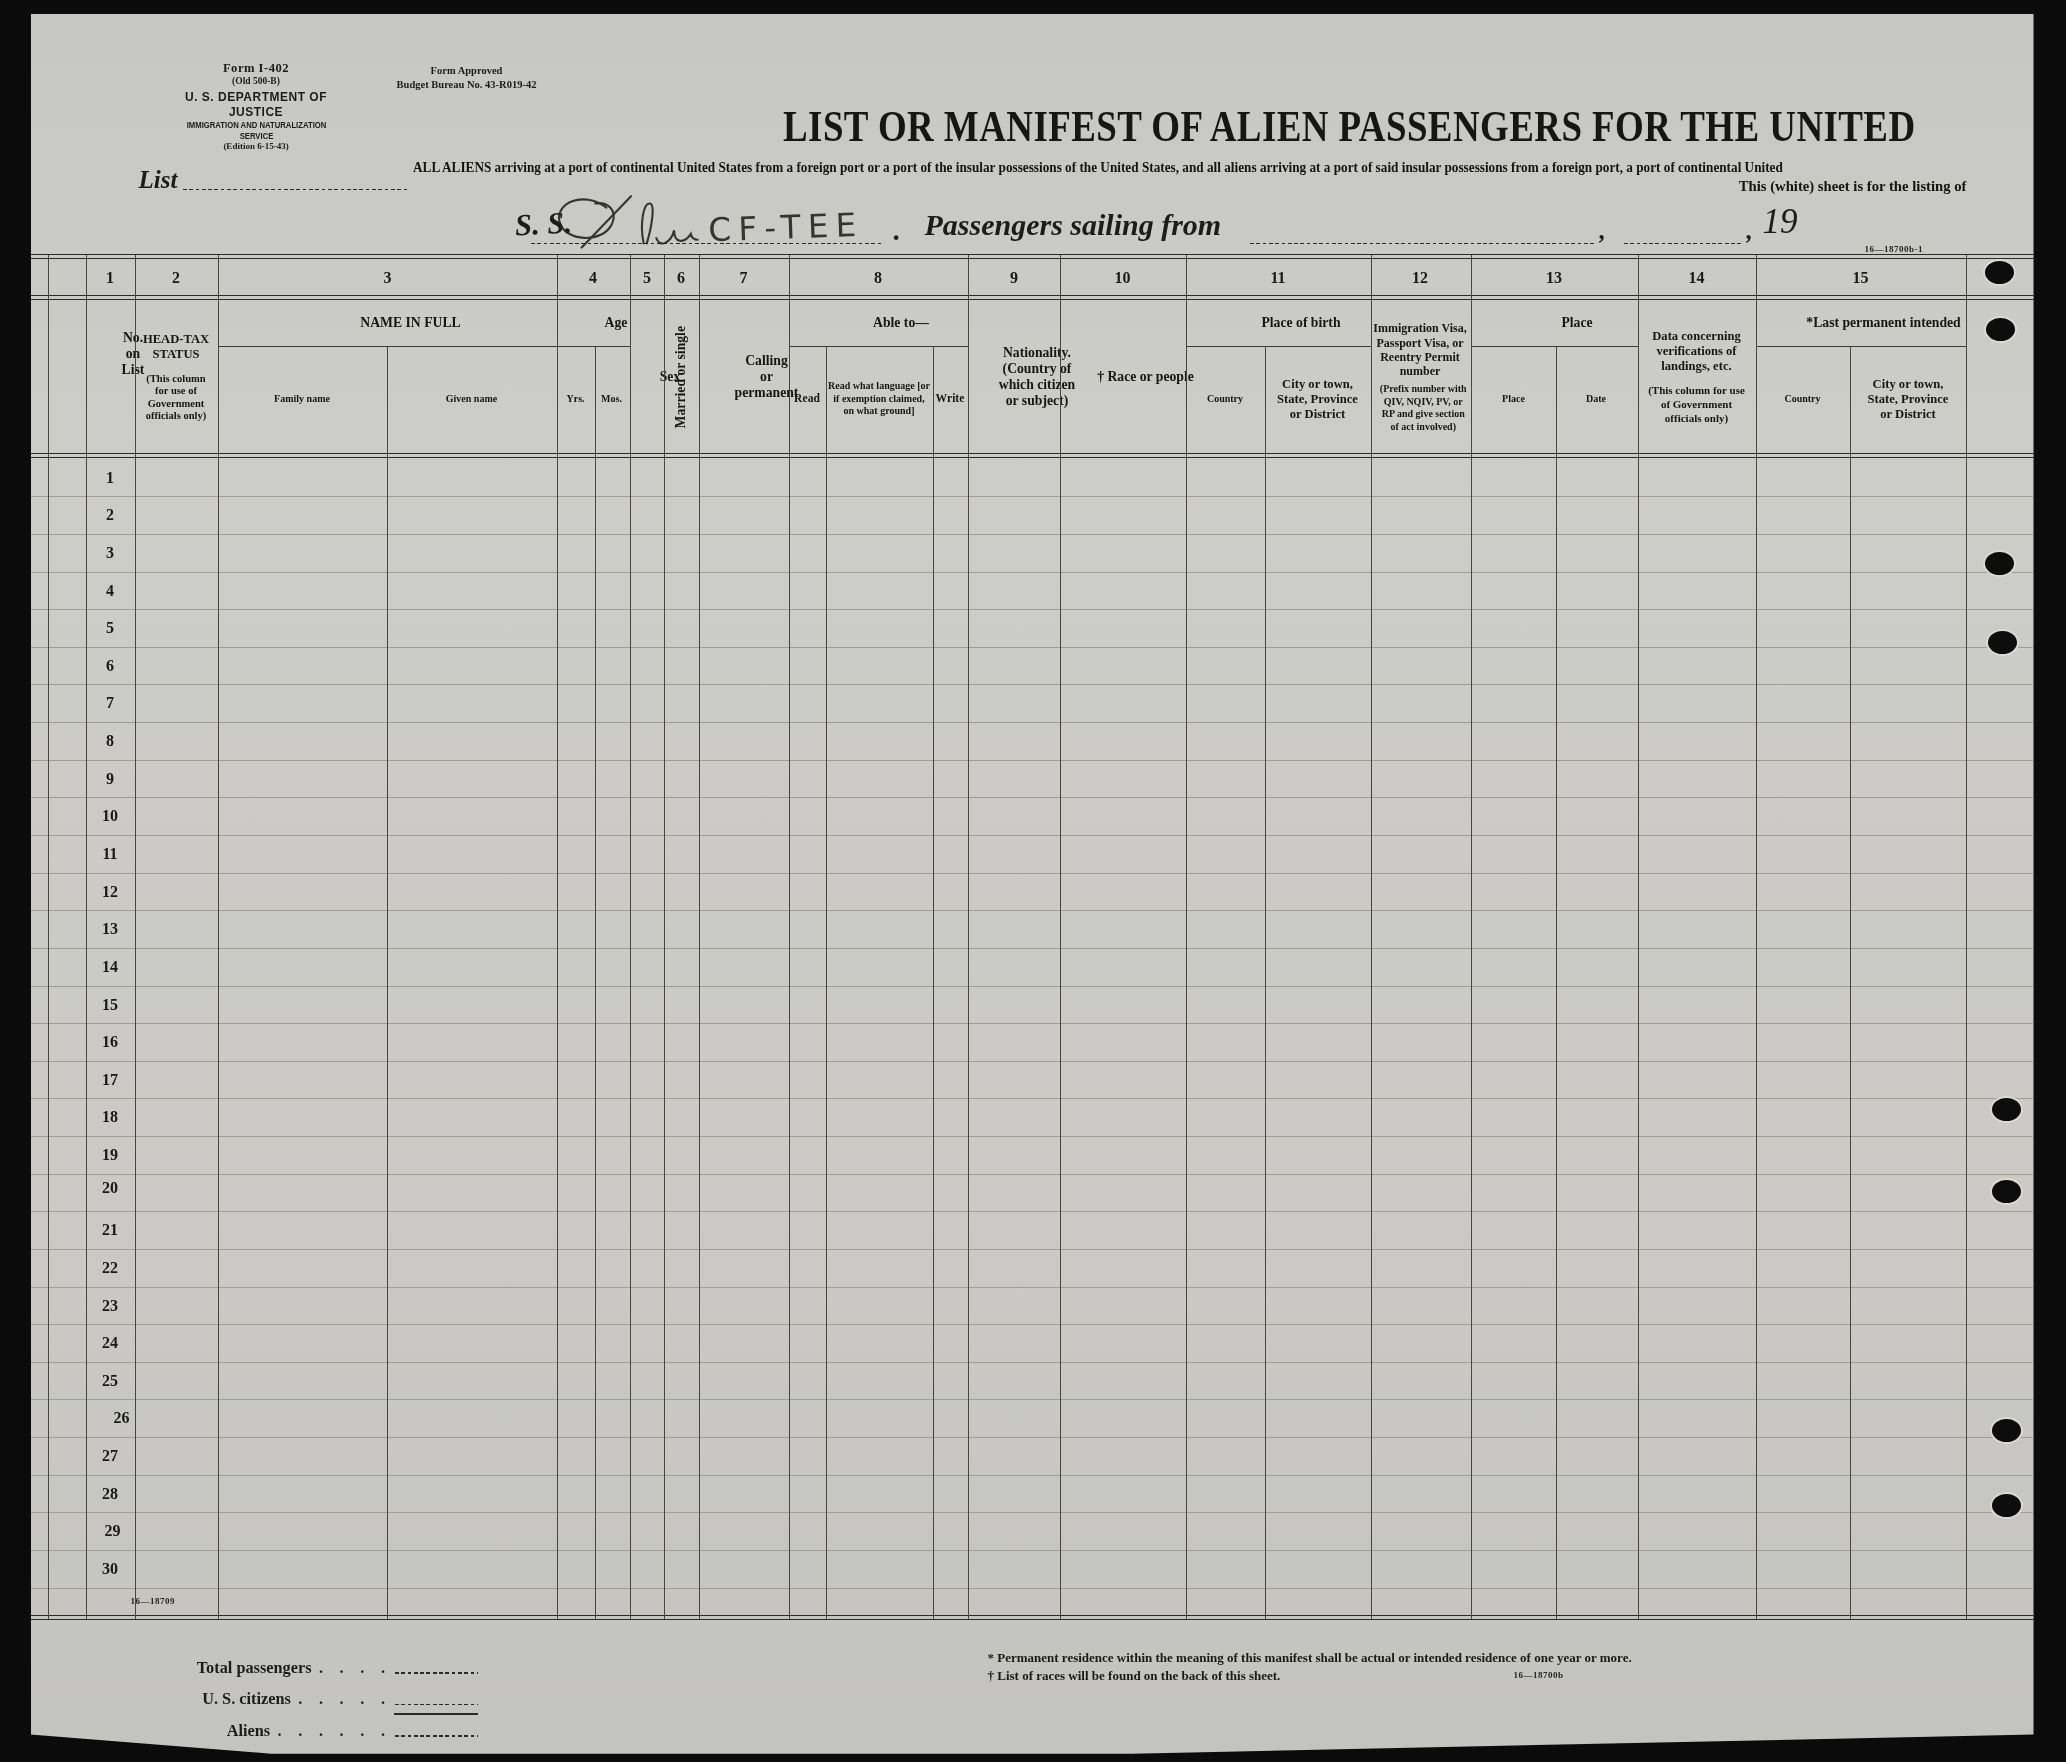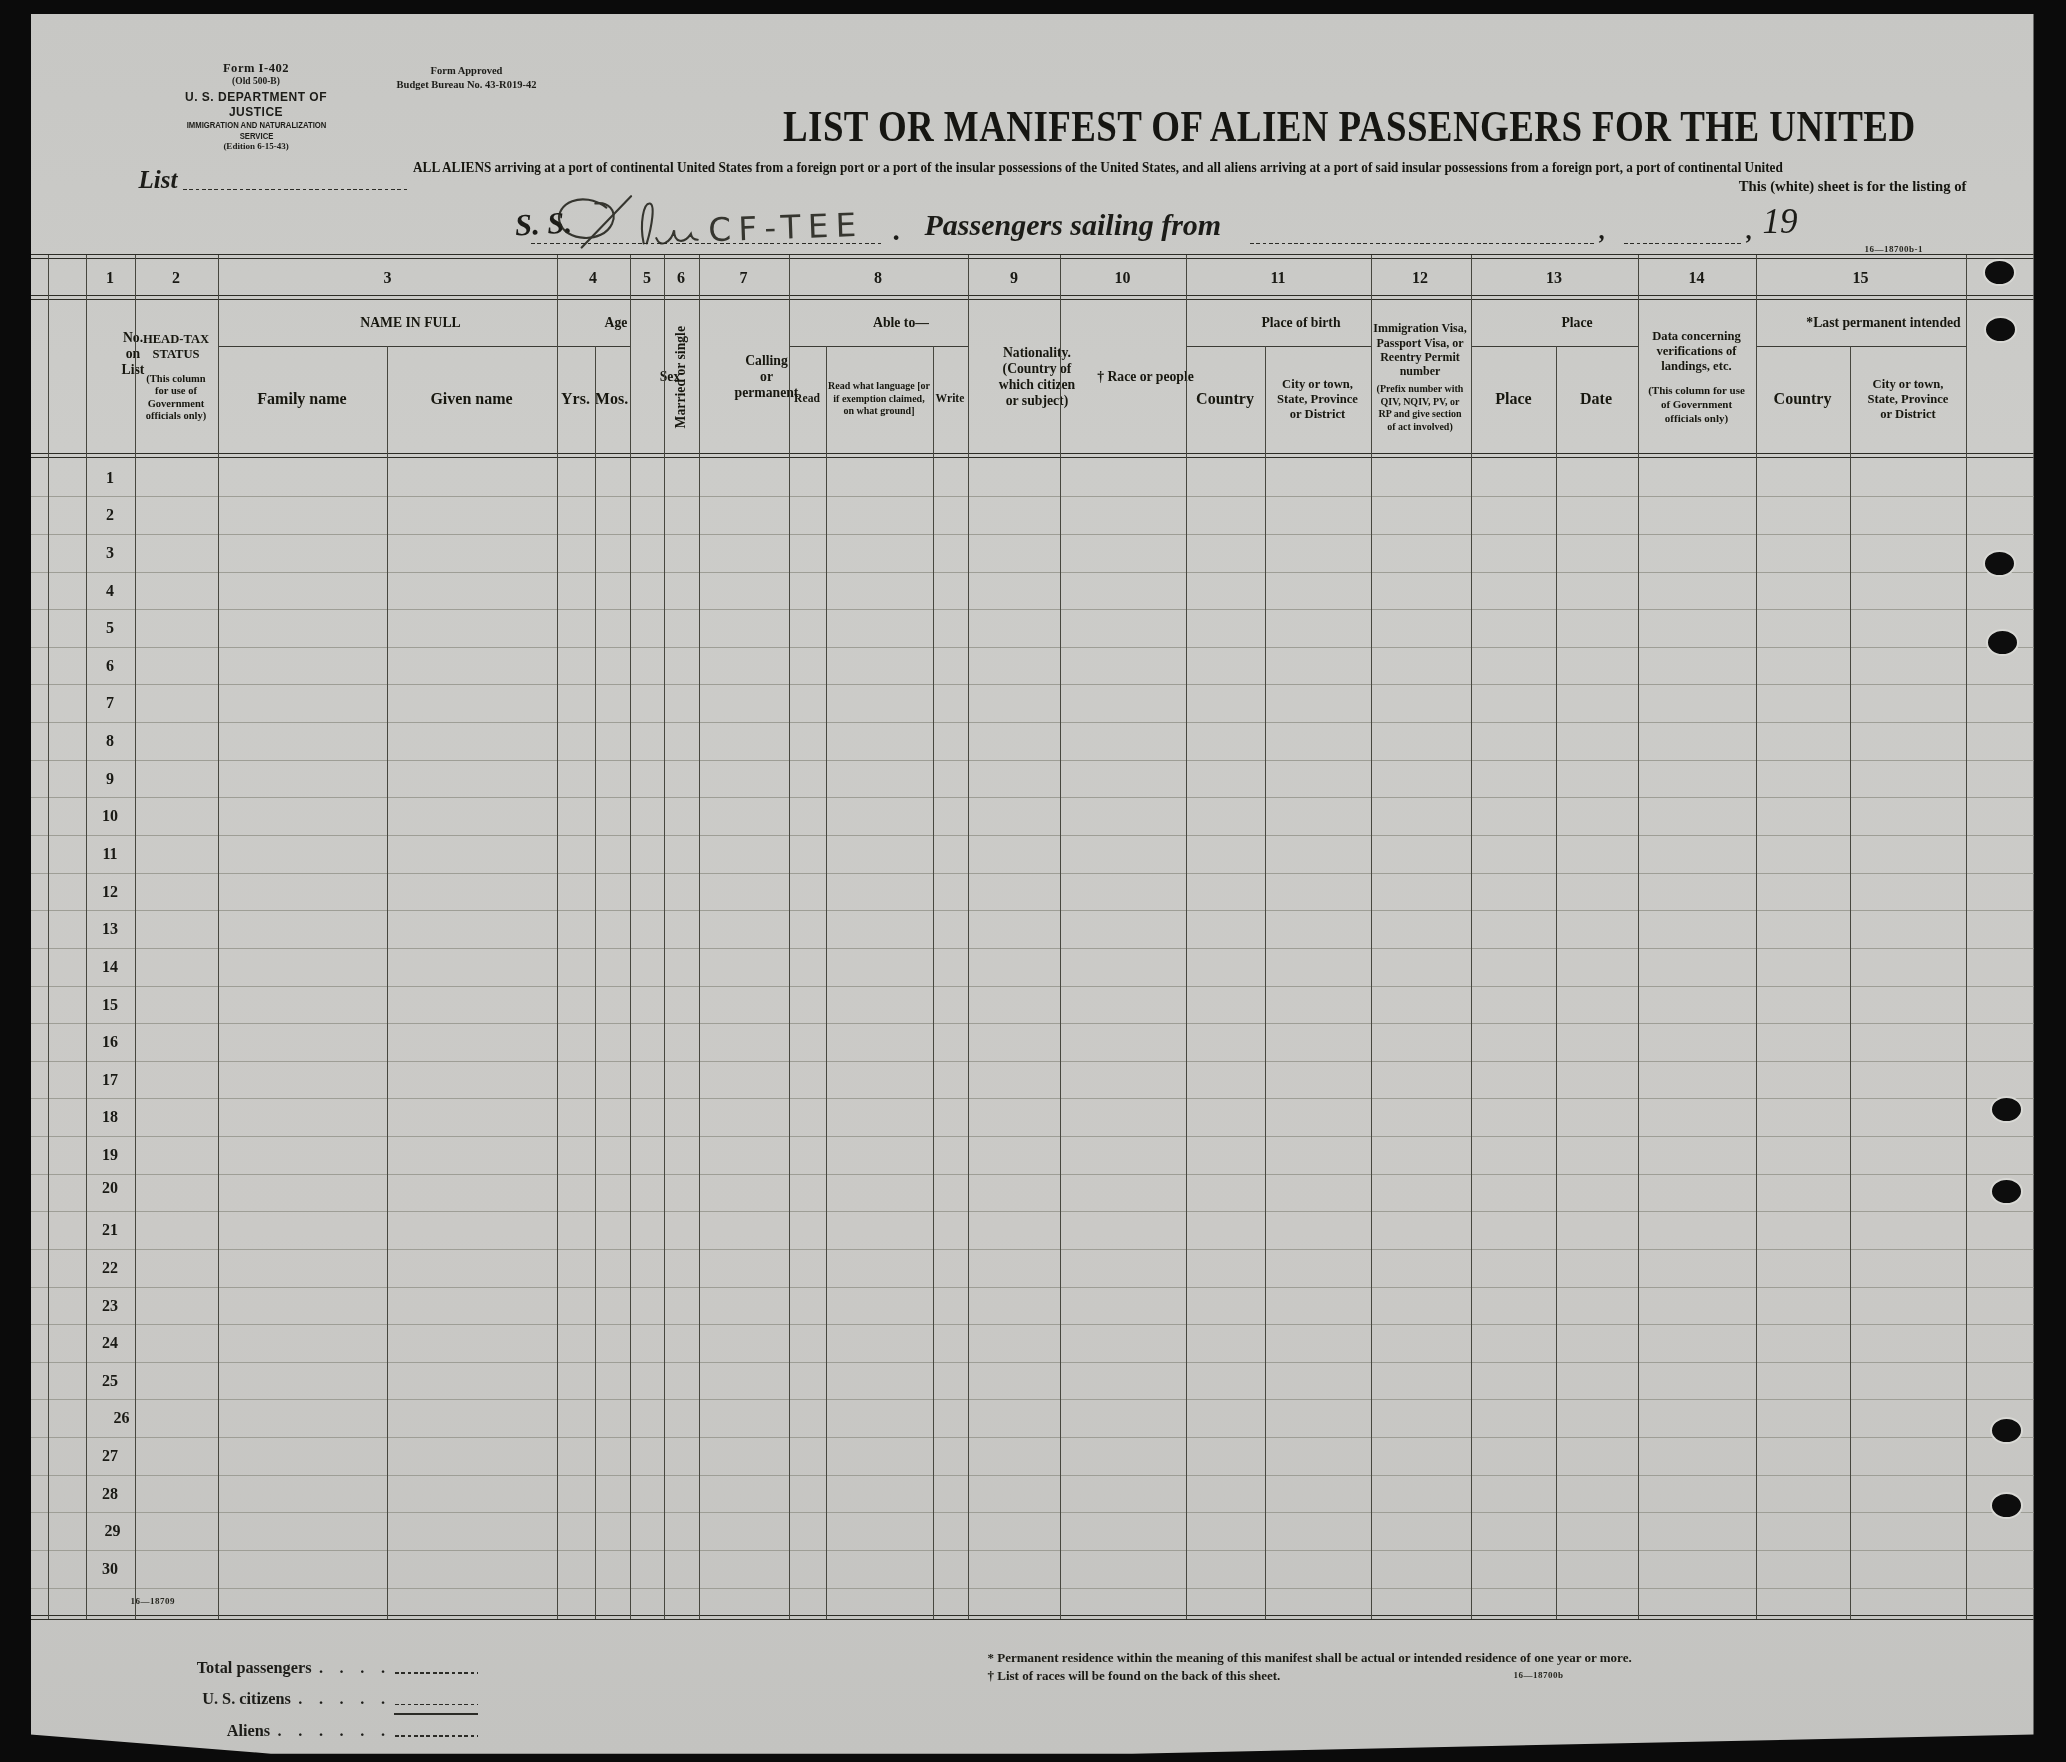--- a/index.html
+++ b/index.html
@@ -48,21 +48,21 @@
   .vline{width:1.1px;background:#47473f;top:241px;height:1364px;}
   .vline.partial{top:332px;height:1273px;}
   .rowline{left:0;width:2003px;height:1.1px;background:#9e9e96;}
   .colnum,.rownum{font-size:16px;font-weight:bold;display:flex;align-items:center;justify-content:center;color:#1a1a15;}
   
   .hc{display:flex;align-items:center;justify-content:center;text-align:center;line-height:1.18;color:#17170f;}
   .hc .stack{display:flex;flex-direction:column;gap:11.6px;align-items:center;}
   .h-main{font-size:13.7px;font-weight:bold;margin-left:23px;}
   .h-main-sm{font-size:12.6px;font-weight:bold;}
   .h-note{font-size:10.5px;font-weight:bold;}
-  .h-sub{font-size:16px;font-weight:bold;}
+  .h-sub{font-size:10px;font-weight:bold;}
   .h-sub-sm{font-size:11.6px;font-weight:bold;}
   .h-note-sm{font-size:10px;font-weight:bold;line-height:1.25;}
   .vert span{writing-mode:vertical-rl;transform:rotate(180deg);white-space:nowrap;font-size:13.7px;font-weight:bold;}
   
   .total-row{display:flex;align-items:baseline;font-size:16.3px;font-weight:bold;height:19px;}
   .total-row .t-label{flex:1;text-align:right;}
   .total-row .t-dots{margin-left:7.4px;letter-spacing:1.1px;white-space:pre;}
   .total-row .t-line{width:83px;margin-left:8.4px;align-self:flex-end;margin-bottom:3.2px;height:1.6px;
     background:repeating-linear-gradient(90deg,#2b2b26 0 3.7px,transparent 3.7px 6.3px);}
   .footnote{font-size:13px;font-weight:bold;color:#1b1b14;}
@@ -176,21 +176,21 @@
 
   <div class="abs hc h-main" style="left:1029px;top:287px;width:126px;height:153px;">† Race or people</div>
 
   <div class="abs hc h-main" style="left:1155px;top:287px;width:185px;height:45px;">Place of birth</div>
   <div class="abs hc h-sub" style="left:1155px;top:332px;width:79px;height:107px;">Country</div>
   <div class="abs hc pre h-sub" style="left:1234px;top:332px;width:106px;height:107px;font-size:12.6px;">City or town,
 State, Province
 or District</div>
 
   <div class="abs hc" style="left:1340px;top:287px;width:99px;height:153px;">
-    <div class="stack" style="gap:5px;">
+    <div class="stack" style="gap:5px;align-items:flex-end;">
       <div class="pre h-main-sm" style="font-size:12px;">Immigration Visa,
 Passport Visa, or
 Reentry Permit
 number</div>
       <div class="pre h-note-sm">(Prefix number with
 QIV, NQIV, PV, or
 RP and give section
 of act involved)</div>
     </div>
   </div>

